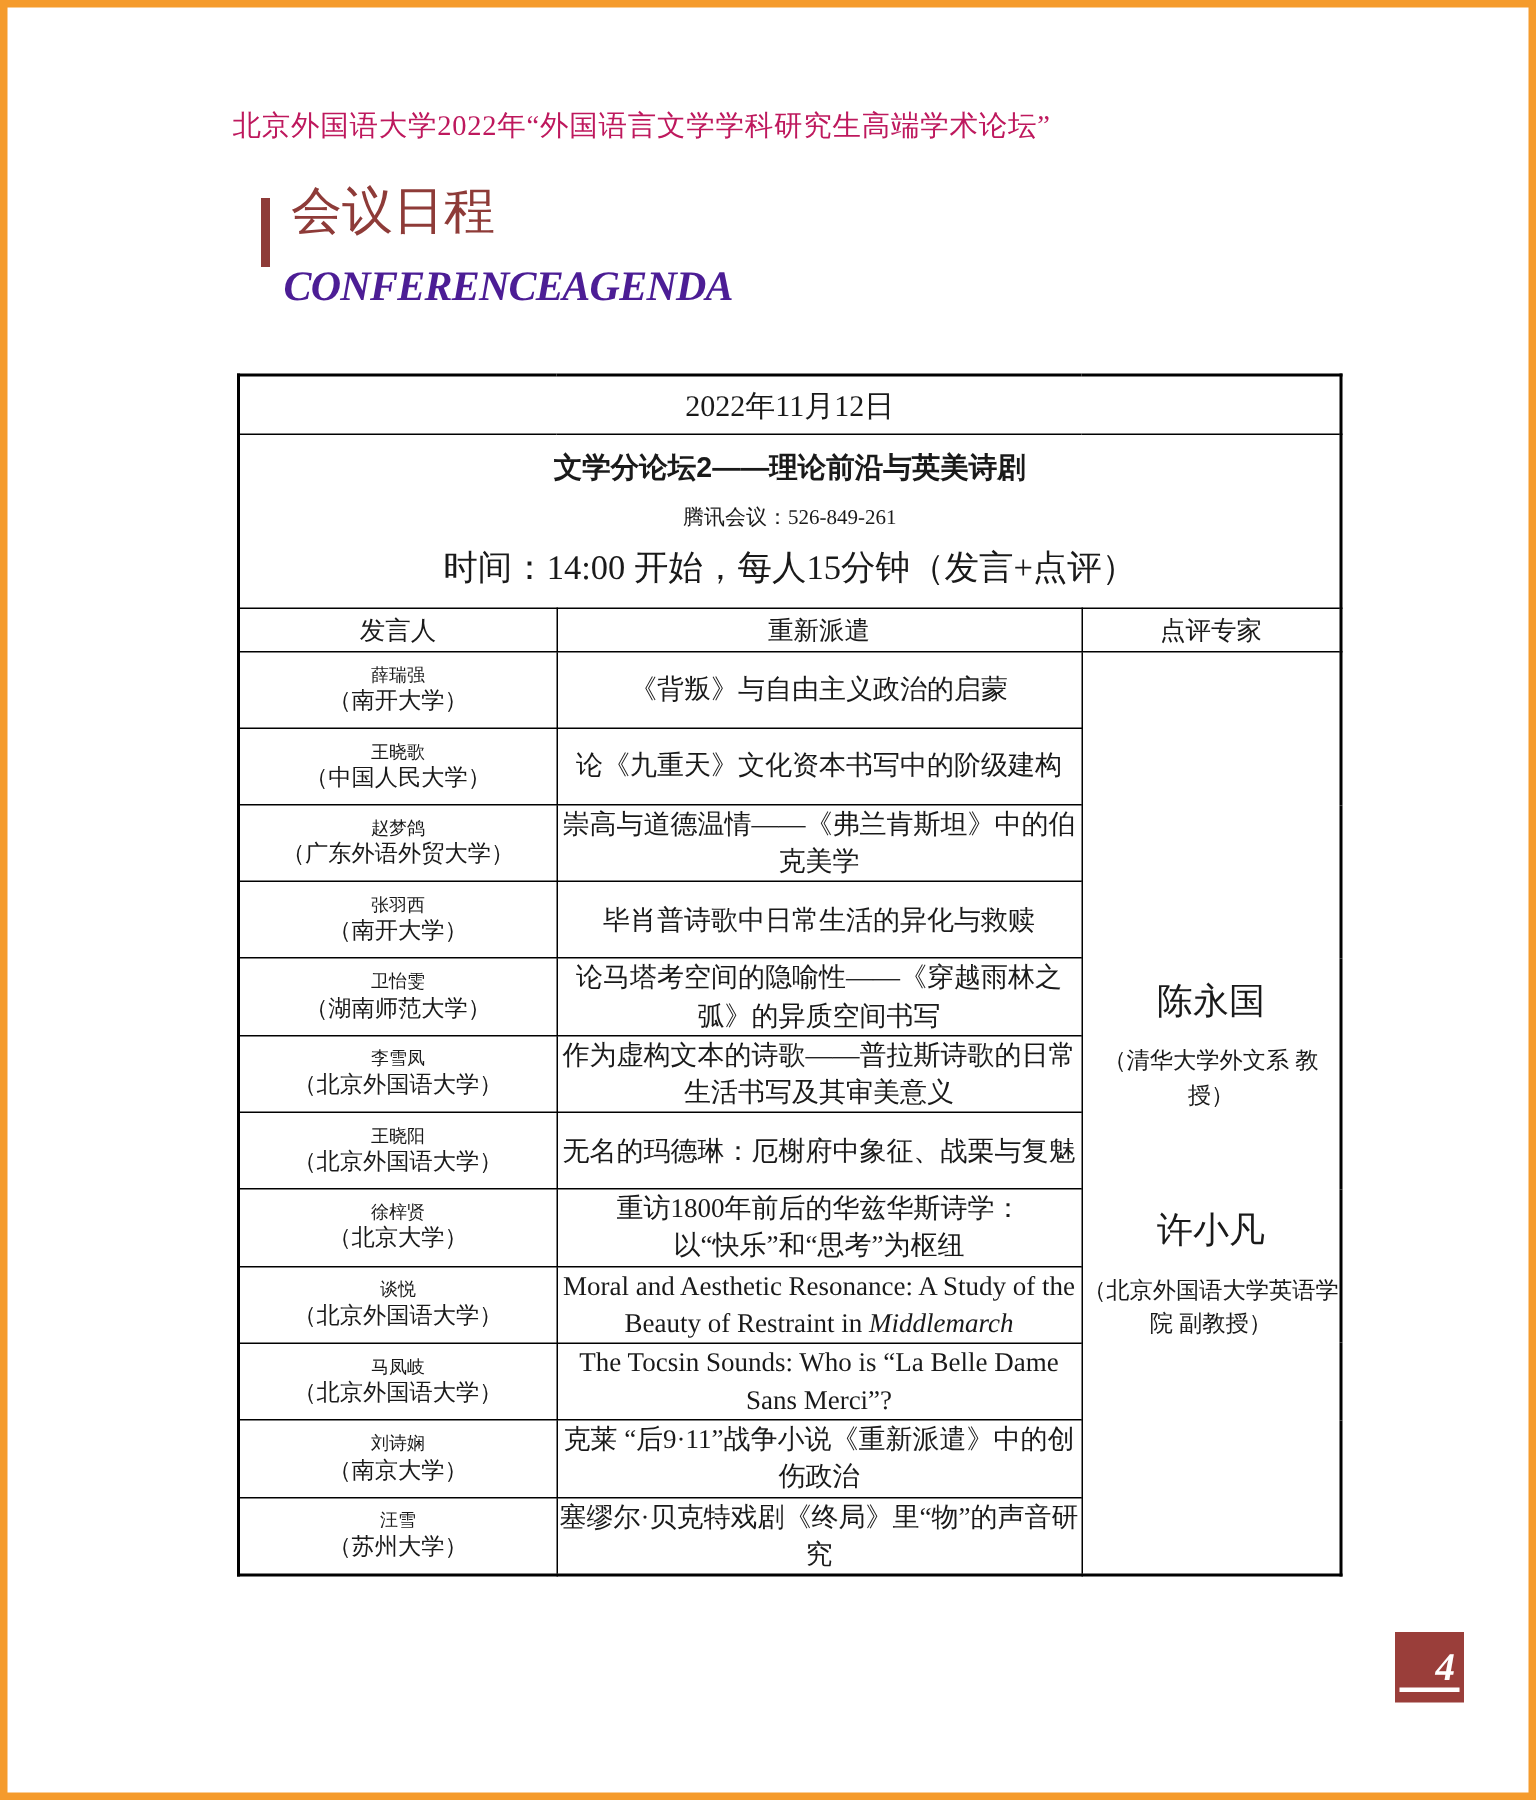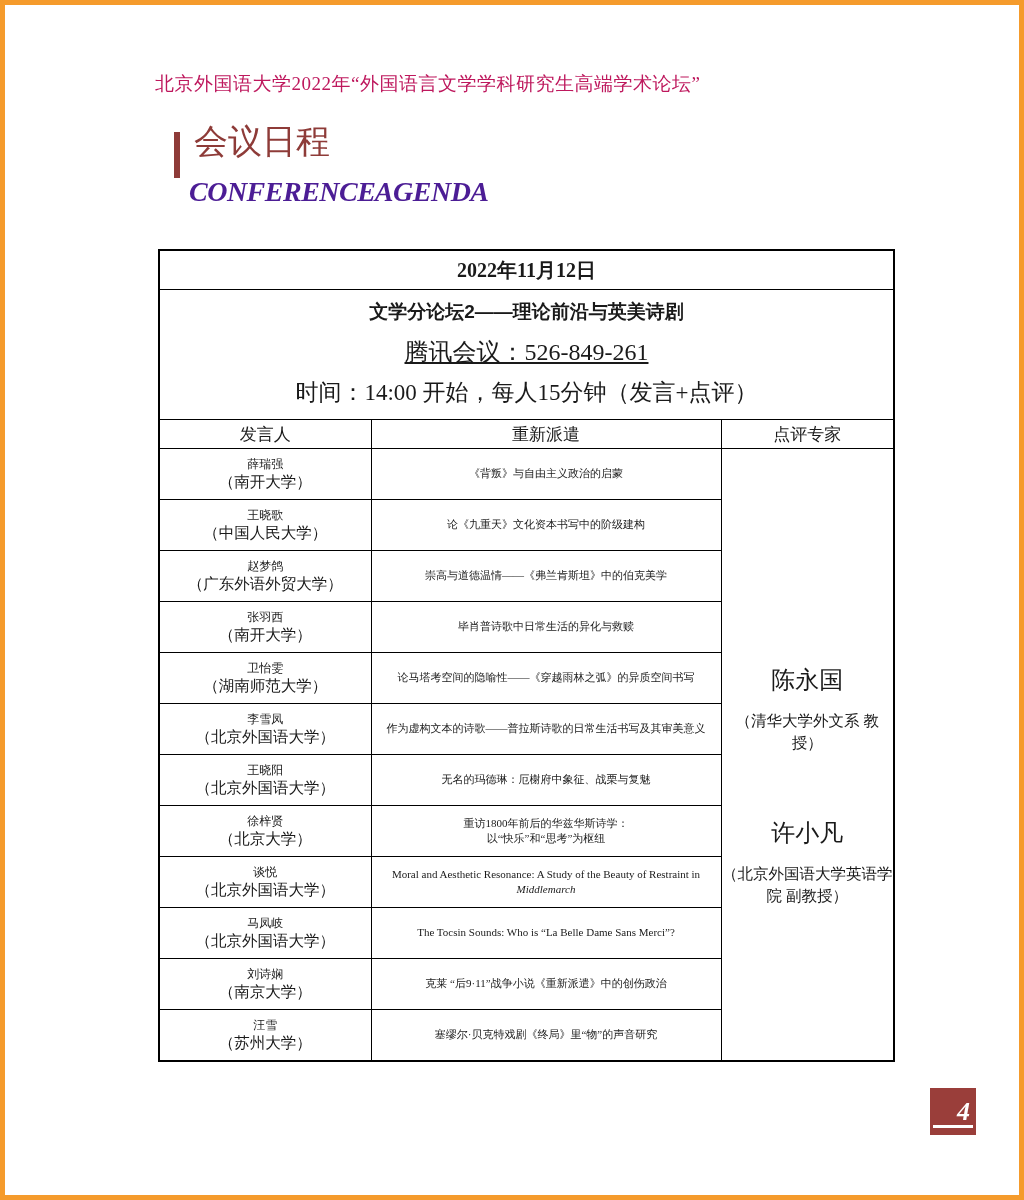--- a/index.html
+++ b/index.html
@@ -74,43 +74,43 @@
     vertical-align: middle;
     padding: 0;
   }
   col.c-speaker  { width: 212px; }
   col.c-topic    { width: 350px; }
   col.c-reviewer { width: 173px; }
 
   tr.date-row td {
     height: 38px;
     font-size: 20px;
-    font-weight: bold;
+    font-weight: normal;
   }
   tr.forum-row td { padding: 9px 0 11px 0; text-align: center; }
   .forum-title {
     font-family: "Liberation Sans", "DejaVu Sans", sans-serif;
     font-weight: bold;
     font-size: 19px;
     margin-bottom: 11px;
   }
-  .forum-meeting { font-size: 24px; margin-bottom: 9px; text-decoration: underline; }
+  .forum-meeting { font-size: 14px; margin-bottom: 9px; }
   .forum-time    { font-size: 23px; }
 
   tr.cols-row th {
     height: 28px;
     font-size: 17px;
     font-weight: normal;
   }
 
   tr.speaker-row td { height: 50px; }
   .sp-name { font-size: 12px; line-height: 1.3; }
   .sp-aff  { font-size: 15.5px; line-height: 1.25; }
   td.topic {
-    font-size: 11px;
+    font-size: 18px;
     line-height: 1.4;
     padding: 2px 8px;
     margin-left: 40px;
   }
   td.topic .tline { display: block; }
   td.topic em { font-style: italic; }
 
   td.reviewers {
     vertical-align: middle;
     padding: 0 4px 140px 4px;

